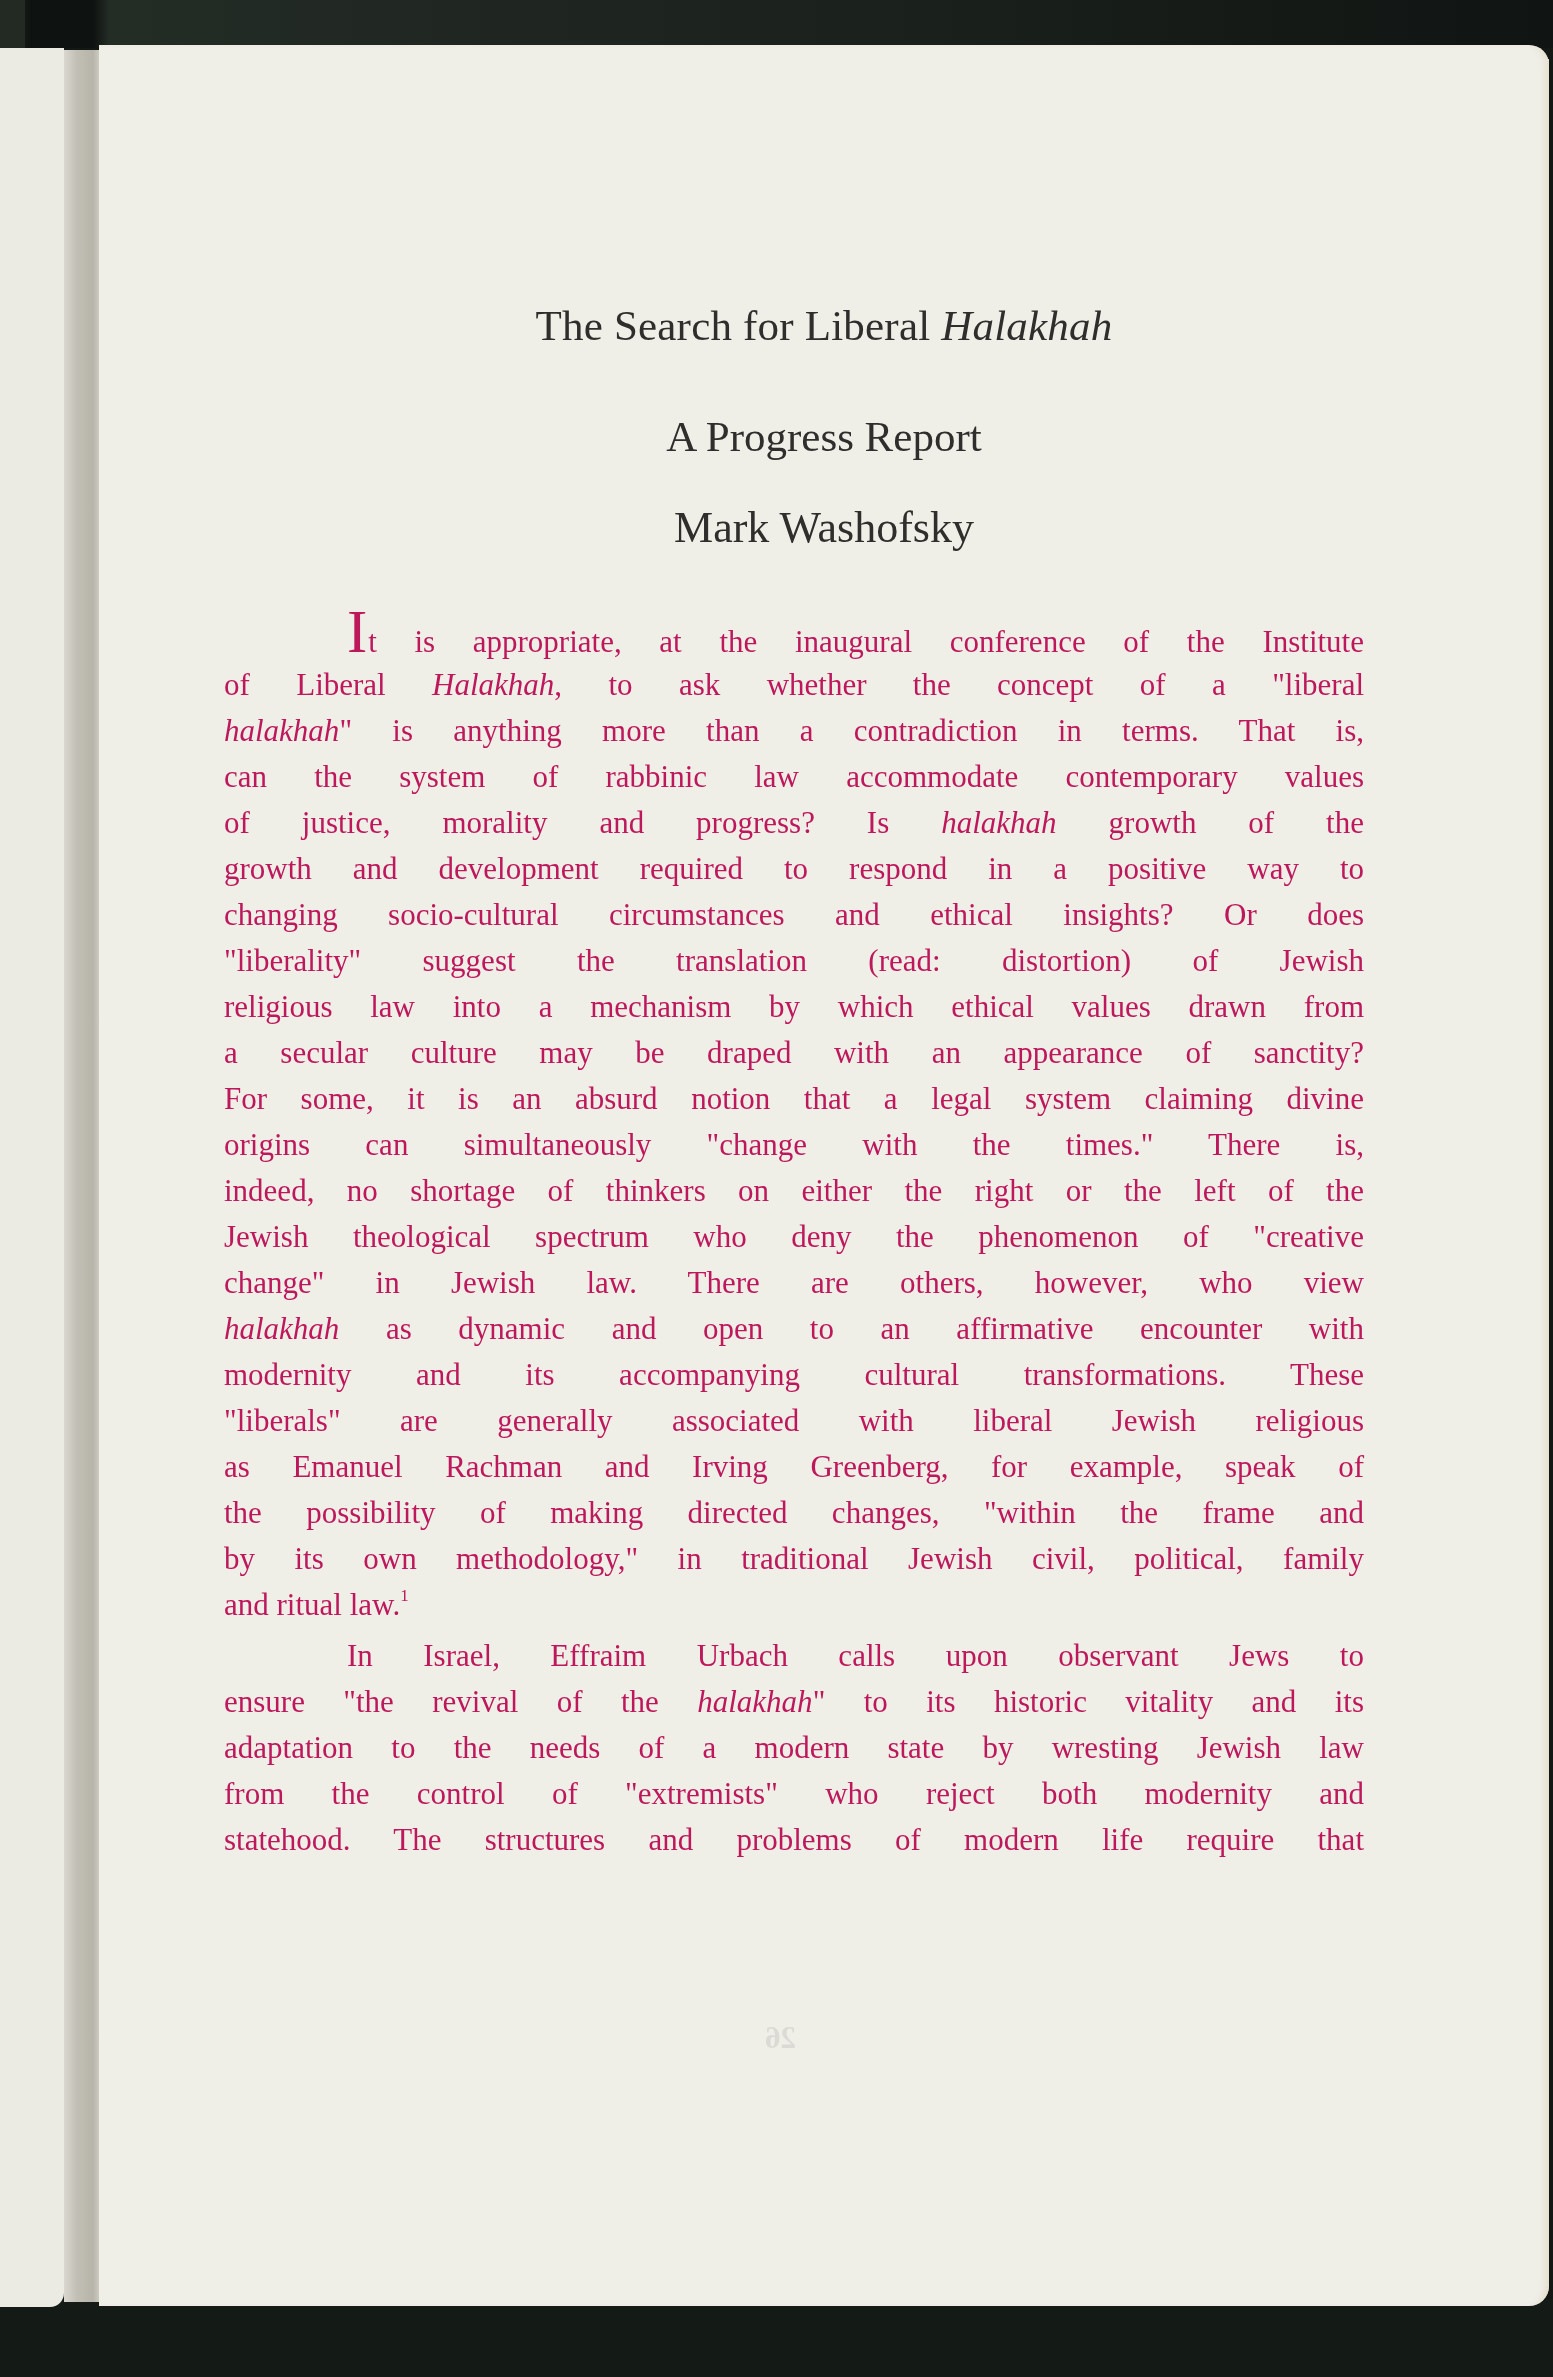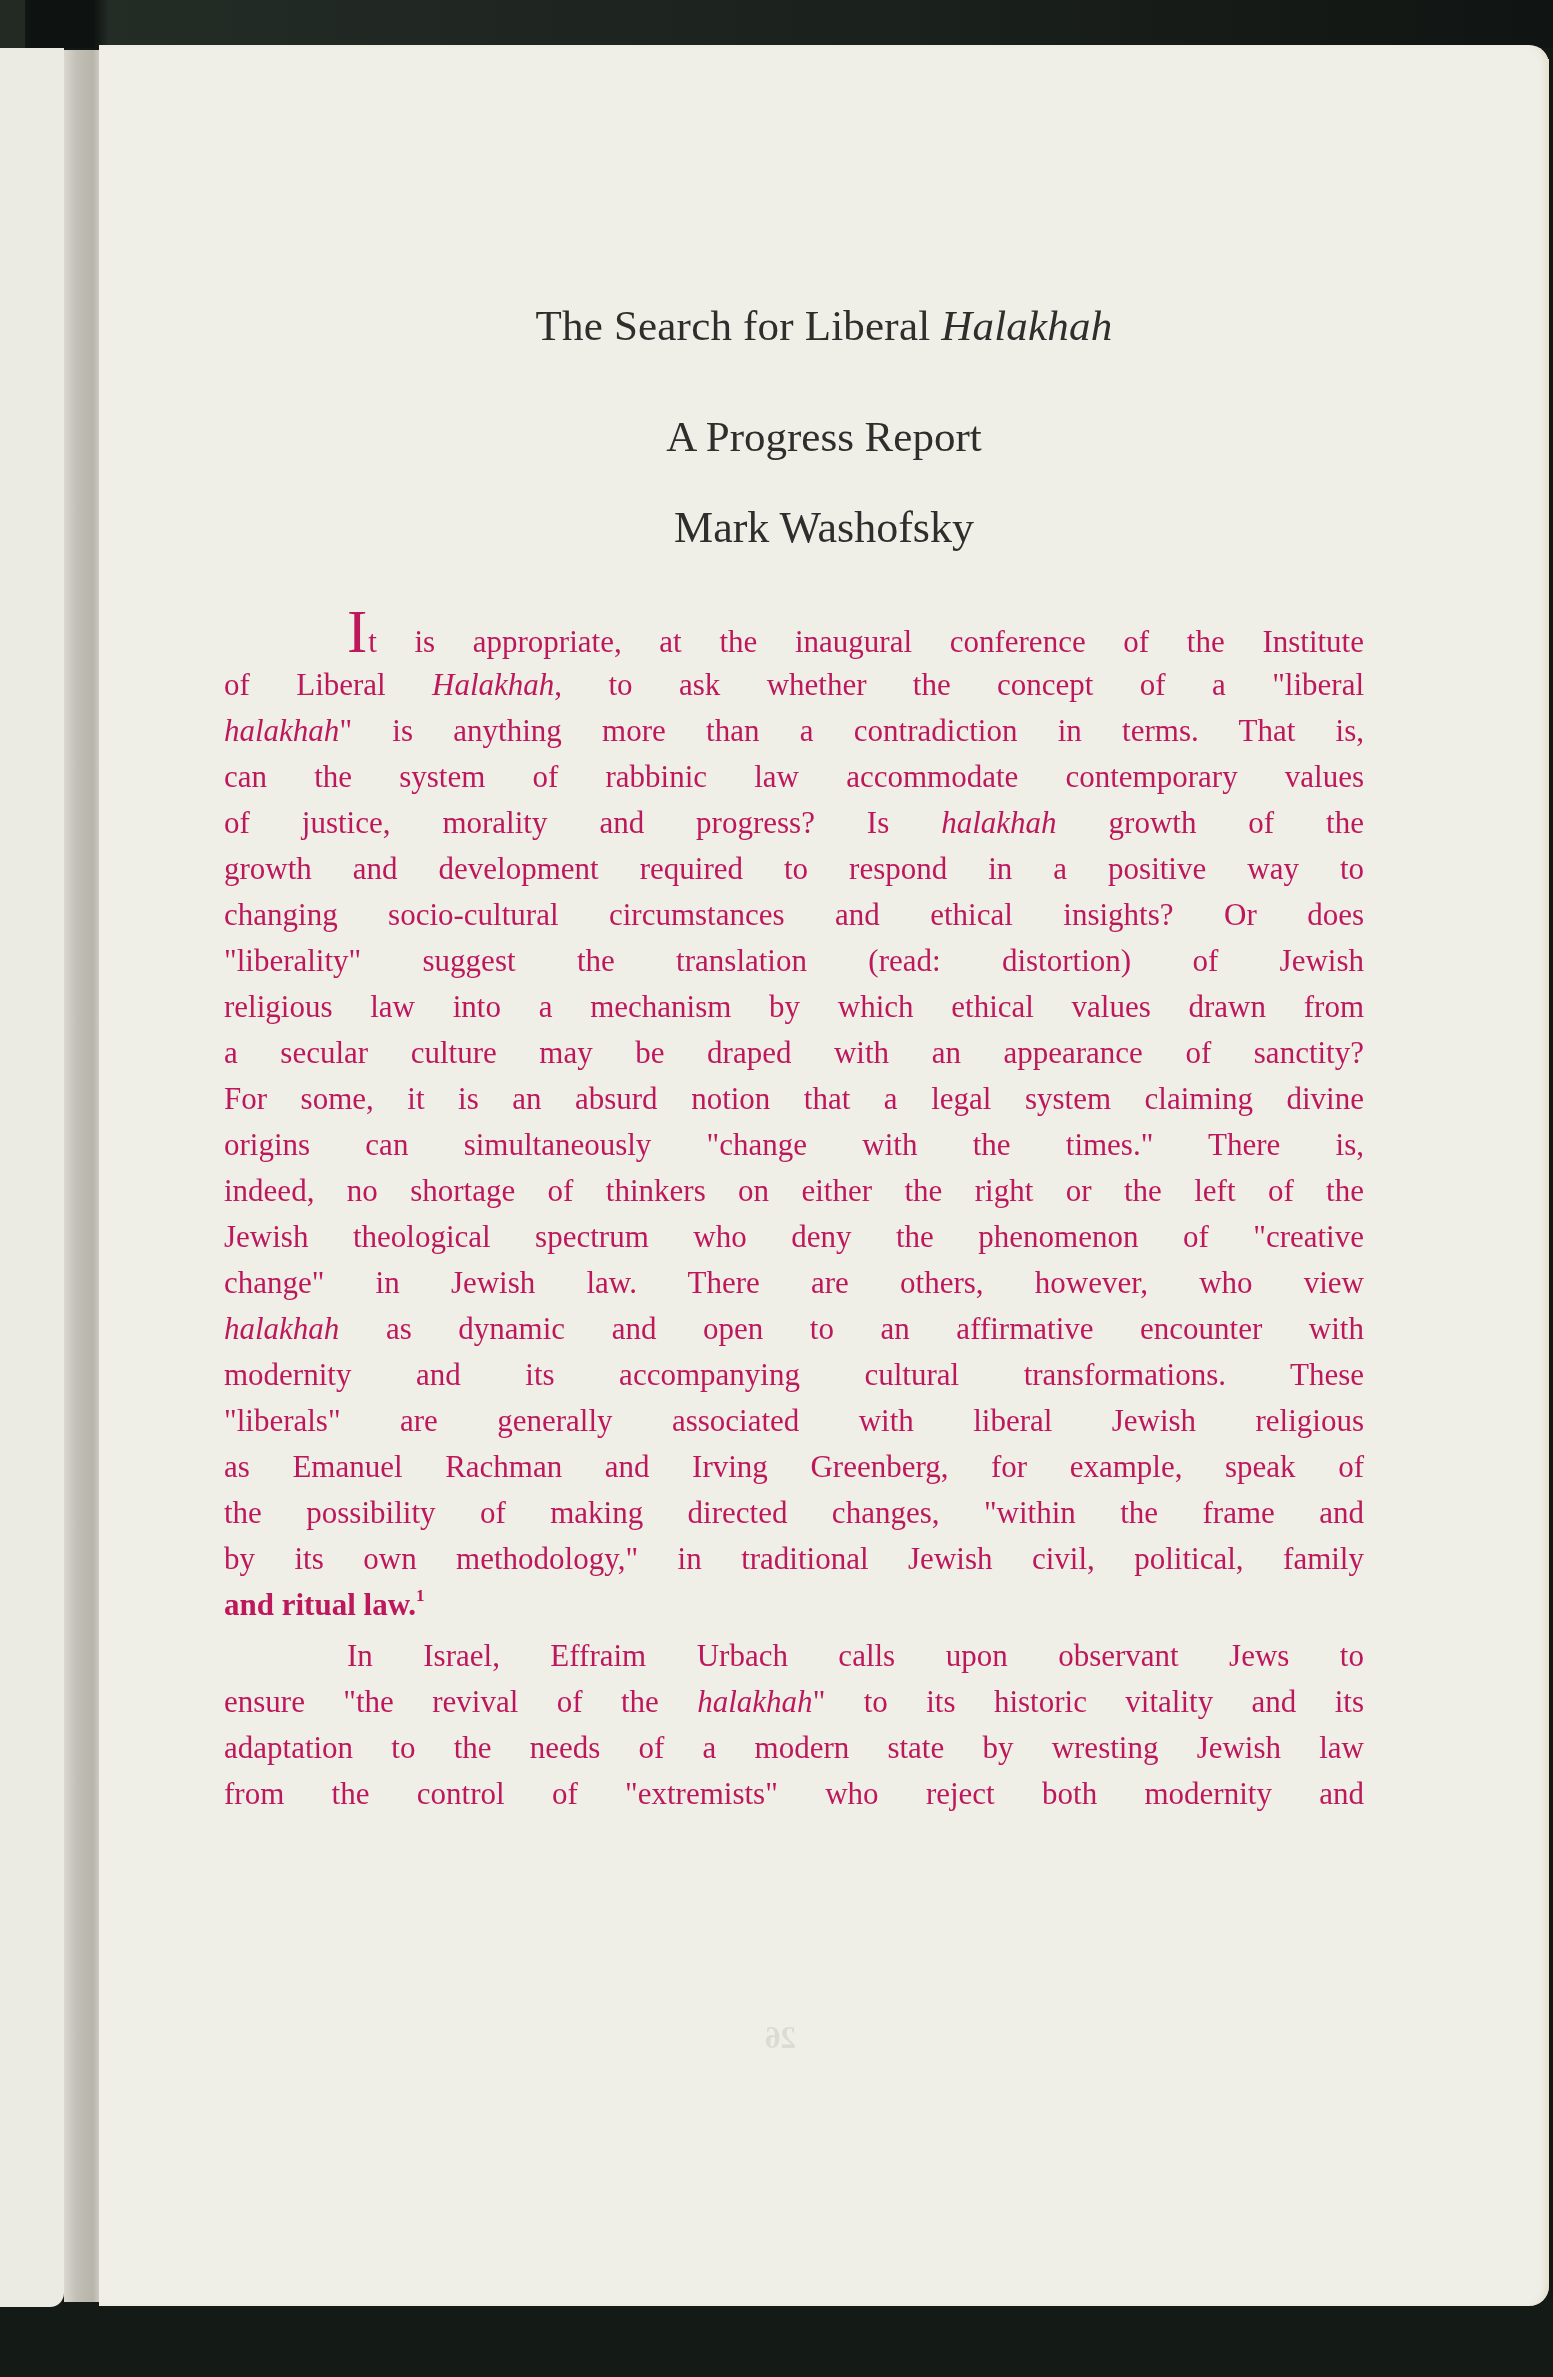--- a/index.html
+++ b/index.html
@@ -110,21 +110,20 @@
     }
     .line {
       display: block;
       height: 46px;
       white-space: nowrap;
       text-align: justify;
       text-align-last: justify;
     }
     .line.last {
       text-align-last: left;
-      font-weight: bold;
     }
     .line em { font-style: italic; }
     .drop-cap {
       font-size: 61px;
       line-height: 31px;
       vertical-align: baseline;
       margin-right: 0.8px;
     }
     .indent-first { padding-left: 123px; }
     .indent-p2 { padding-left: 123px; }
@@ -172,17 +171,18 @@
       <span class="line"><span>as Emanuel Rachman and Irving Greenberg, for example, speak of</span></span>
       <span class="line"><span>the possibility of making directed changes, "within the  frame and</span></span>
       <span class="line"><span>by its own methodology," in traditional Jewish civil, political, family</span></span>
       <span class="line last"><span>and ritual law.</span><sup class="fn">1</sup></span>
     </div>
   <div class="body-text para2" id="para-1">
       <span class="line indent-p2"><span>In Israel, Effraim Urbach calls upon observant Jews to</span></span>
       <span class="line"><span>ensure "the revival of the </span><em>halakhah</em><span>" to its historic vitality and its</span></span>
       <span class="line"><span>adaptation to the needs of a modern state by wresting Jewish law</span></span>
       <span class="line"><span>from the control of "extremists"  who reject both modernity and</span></span>
+      <span class="line"><span>statehood.  The structures and problems of modern life require that</span></span>
     </div>
 
   <div class="bleed-number">26</div>
 </div>
 
 
 </body></html>

